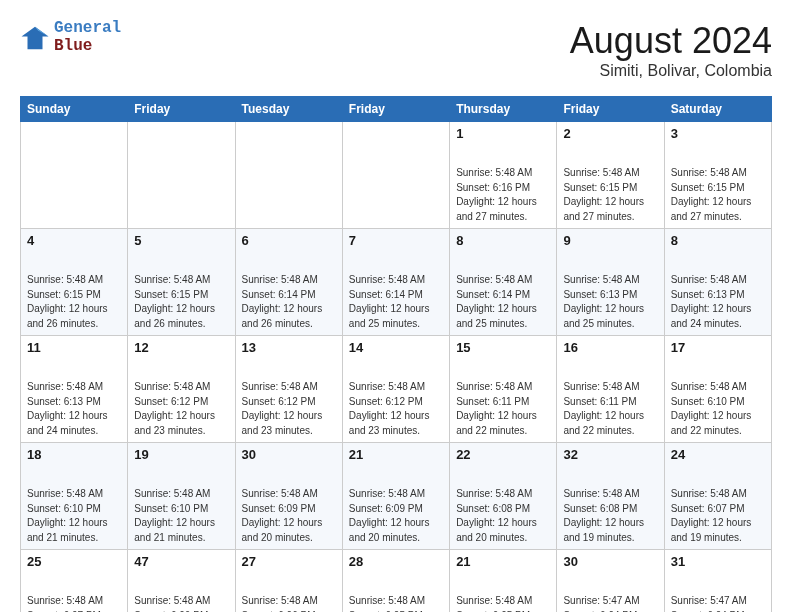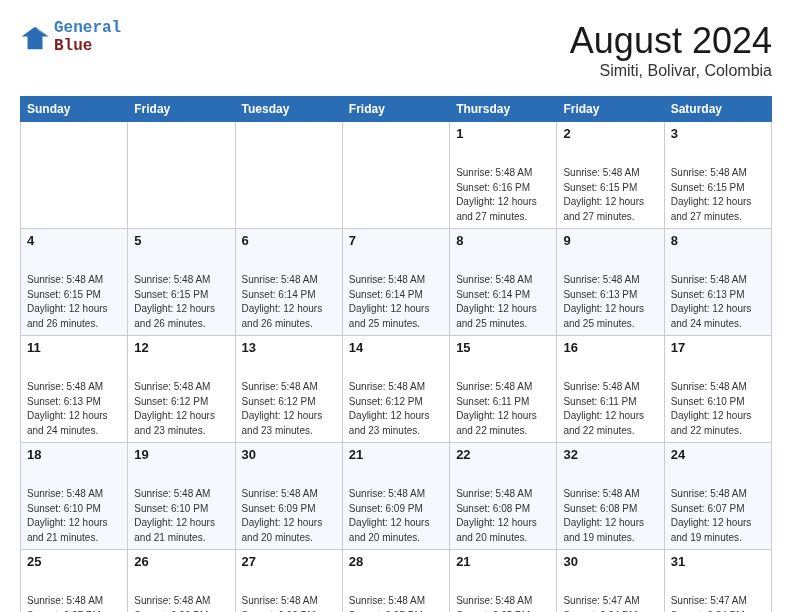--- a/index.html
+++ b/index.html
@@ -218,21 +218,21 @@
           <span class="day-num">24</span>
           <div class="day-info">Sunrise: 5:48 AM<br>Sunset: 6:07 PM<br>Daylight: 12 hours<br>and 19 minutes.</div>
         </td>
       </tr>
       <tr>
         <td>
           <span class="day-num">25</span>
           <div class="day-info">Sunrise: 5:48 AM<br>Sunset: 6:07 PM<br>Daylight: 12 hours<br>and 18 minutes.</div>
         </td>
         <td>
-          <span class="day-num">26</span>
+          <span class="day-num">47</span>
           <div class="day-info">Sunrise: 5:48 AM<br>Sunset: 6:06 PM<br>Daylight: 12 hours<br>and 18 minutes.</div>
         </td>
         <td>
           <span class="day-num">27</span>
           <div class="day-info">Sunrise: 5:48 AM<br>Sunset: 6:06 PM<br>Daylight: 12 hours<br>and 18 minutes.</div>
         </td>
         <td>
           <span class="day-num">28</span>
           <div class="day-info">Sunrise: 5:48 AM<br>Sunset: 6:05 PM<br>Daylight: 12 hours<br>and 17 minutes.</div>
         </td>

